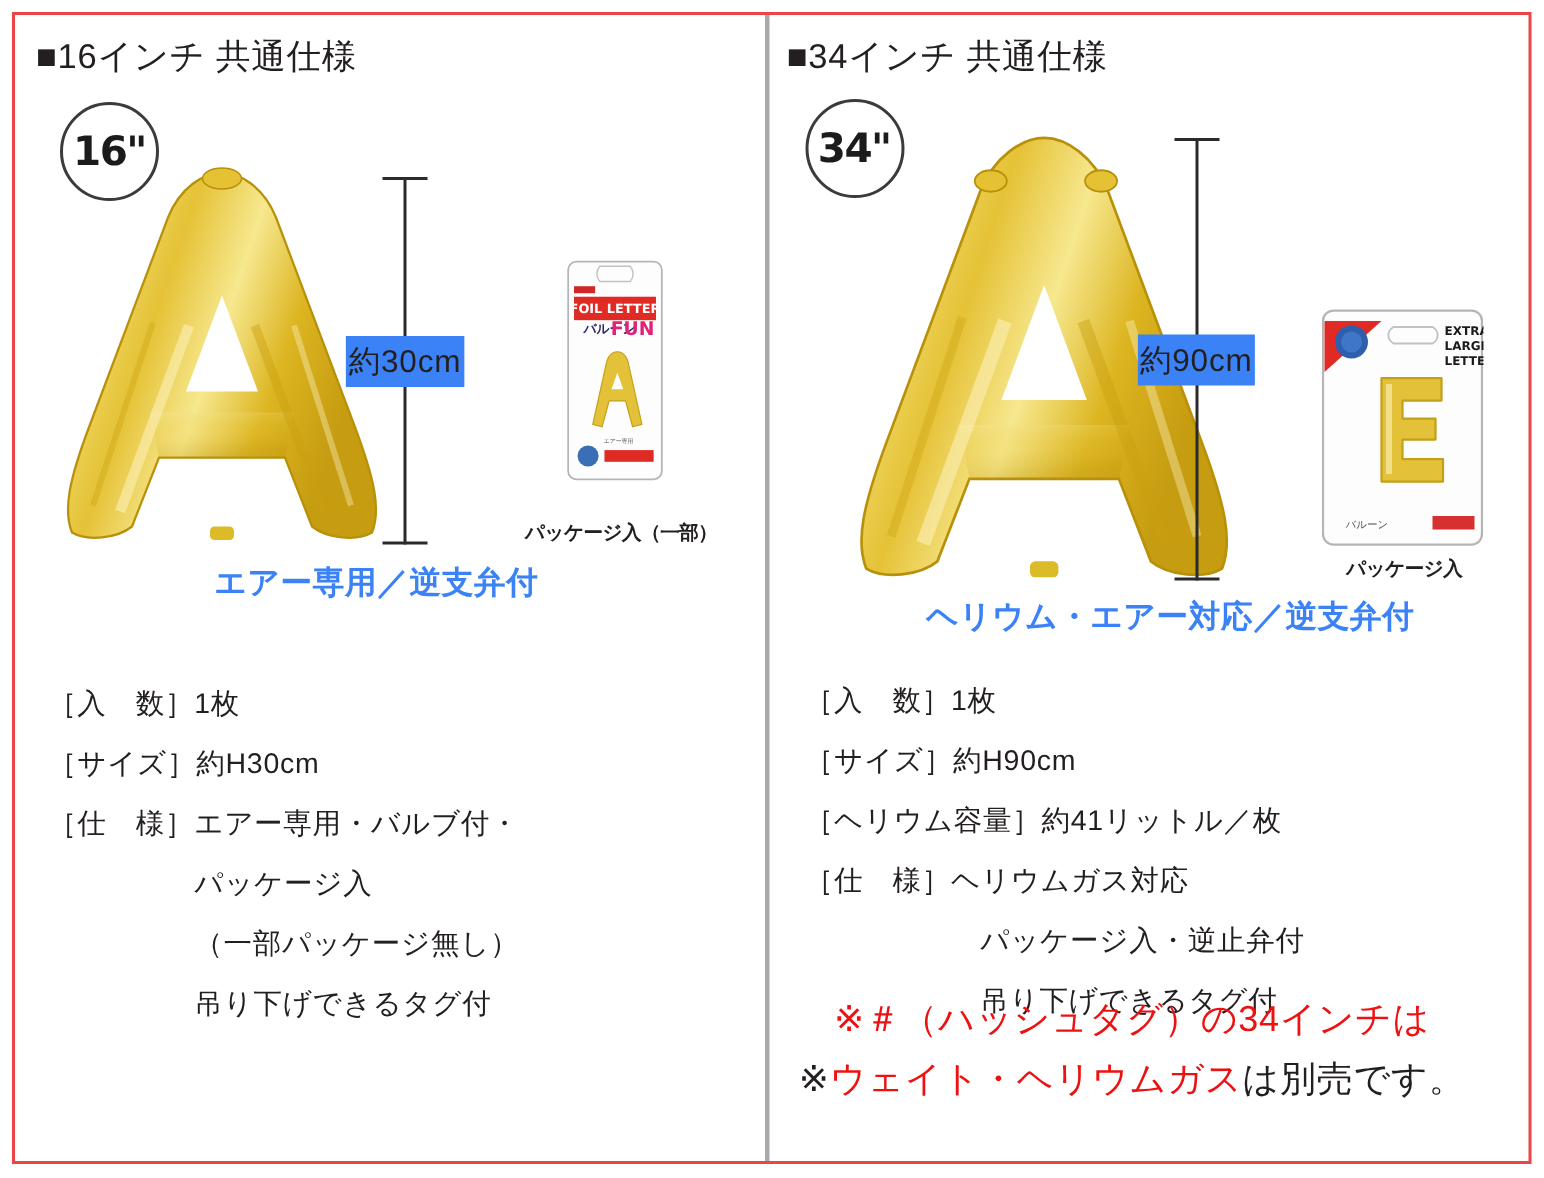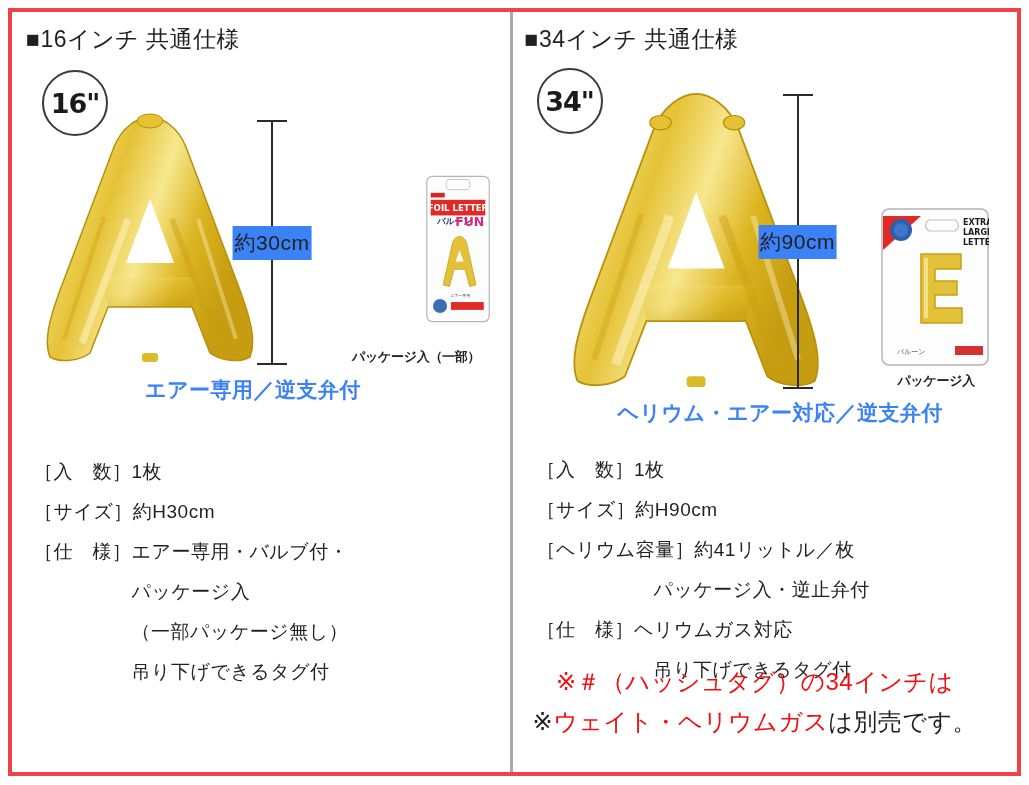--- a/index.html
+++ b/index.html
@@ -10,21 +10,21 @@
     width: 1029px; height: 785px;
     font-family: "Liberation Sans", "DejaVu Sans", sans-serif;
     color: #231f20;
     overflow: hidden;
   }
 
   .frame {
     position: absolute;
     left: 8px; top: 8px;
     width: 1013px; height: 768px;
-    border: 4px solid #ef4444;
+    border: 2px solid #ef4444;
     box-sizing: border-box;
     background: #fff;
     display: flex;
   }
 
   .panel {
     position: relative;
     box-sizing: border-box;
     height: 100%;
   }
@@ -103,21 +103,21 @@
     white-space: nowrap;
     color: #231f20;
     letter-spacing: .5px;
   }
   .left  .dimension { left: 258px; top: 108px; height: 245px; width: 4px; }
   .right .dimension { left: 790px; top: 82px;  height: 295px; width: 4px; }
   .right .dimension { left: 283px; }
 
   
   .package { position: absolute; }
-  .left  .package { left: 368px; top: 143px; width: 64px; height: 188px; margin-left: 46px; }
+  .left  .package { left: 368px; top: 143px; width: 64px; height: 188px; }
   .right .package { left: 368px; top: 196px; width: 108px; height: 158px; }
 
   .pkg-svg { width: 100%; height: 100%; display: block; }
 
   .package-caption {
     position: absolute;
     font-size: 13px;
     font-weight: bold;
     white-space: nowrap;
     color: #231f20;
@@ -319,22 +319,22 @@
       </svg>
     </div>
     <div class="package-caption">パッケージ入</div>
 
     <div class="spec-caption">ヘリウム・エアー対応／逆支弁付</div>
 
     <div class="spec-list">
       <span class="spec-row">［入　数］1枚</span>
       <span class="spec-row">［サイズ］約H90cm</span>
       <span class="spec-row">［ヘリウム容量］約41リットル／枚</span>
+      <span class="spec-row">［仕　様］ヘリウムガス対応</span>
       <span class="spec-row">　　　　　　パッケージ入・逆止弁付</span>
-      <span class="spec-row">［仕　様］ヘリウムガス対応</span>
       <span class="spec-row">　　　　　　吊り下げできるタグ付</span>
     </div>
 
     <div class="notes">
       <div class="spec-row note-red">
         <span>※＃（ハッシュタグ）の34インチは</span>
       </div>
       <div class="spec-row">
         <span class="note-black">※</span><span class="note-red">ウェイト・ヘリウムガス</span><span class="note-black">は別売です。</span>
       </div>

